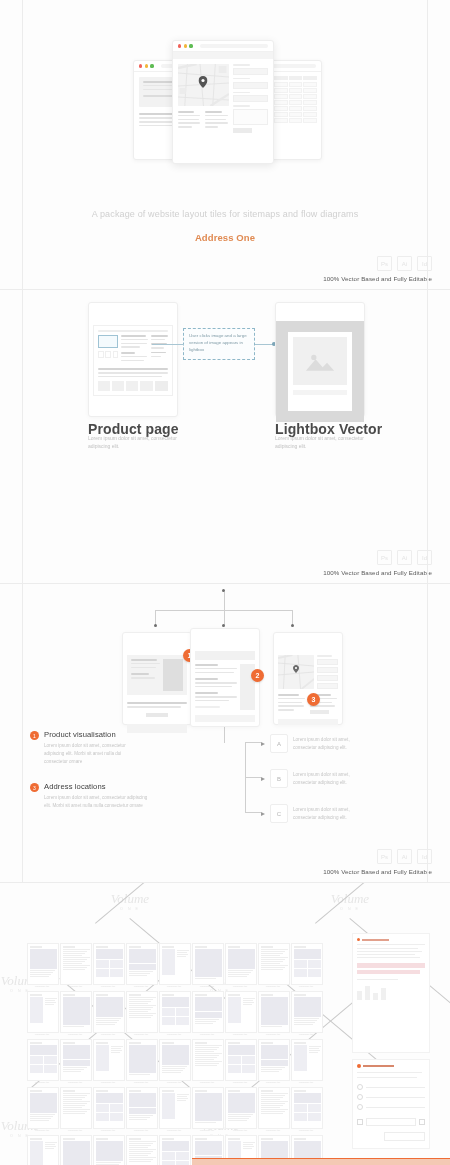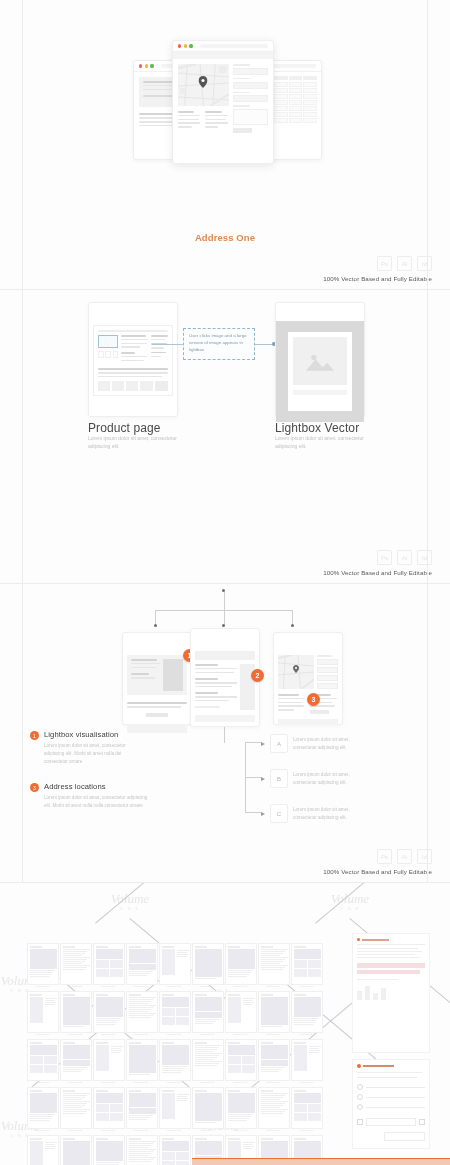--- a/index.html
+++ b/index.html
@@ -50,21 +50,21 @@
   #flow{height:294px;}
   .fwin{position:absolute;background:#ffffff;border:1px solid #eeeeee;border-radius:3px;box-shadow:0 1px 4px rgba(0,0,0,.04);}
   .fw-left{left:88px;top:12px;width:88px;height:113px;}
   .fw-right{left:275px;top:12px;width:88px;height:113px;}
 
   .callout{position:absolute;left:183px;top:38px;width:72px;height:32px;border:1px dashed #8fb8c9;background:#fbfdfe;box-sizing:border-box;padding:4px 5px;}
   .callout span{display:block;font-size:4.4px;line-height:1.55;color:#7e9aa6;}
   .conn{position:absolute;background:#a8c6d3;height:1px;}
   .conn-dot{position:absolute;width:3.6px;height:3.6px;border-radius:50%;background:#7fa8ba;}
 
-  .caption-t{position:absolute;font-size:12px;color:#4a4a4a;letter-spacing:.1px;}
+  .caption-t{position:absolute;font-size:14px;color:#4a4a4a;letter-spacing:.1px;font-weight:bold;}
   .caption-b{position:absolute;font-size:5px;color:#c2c2c2;line-height:1.6;width:95px;}
 
   
   #sitemap{height:299px;}
   .node{position:absolute;background:#ffffff;border:1px solid #efefef;border-radius:3px;box-shadow:0 1px 4px rgba(0,0,0,.04);}
   .n1{left:122px;top:48px;width:68px;height:91px;}
   .n2{left:190px;top:44px;width:68px;height:97px;}
   .n3{left:273px;top:48px;width:68px;height:91px;}
   .tline{position:absolute;background:#cfcfcf;}
   .tdot{position:absolute;width:3.4px;height:3.4px;border-radius:50%;background:#6e6e6e;}
@@ -226,20 +226,21 @@
             <div class="lline" style="width:50%;background:#ededed"></div>
             <div style="height:5px;background:#f5f5f5;border:1px solid #efefef;margin-bottom:3px"></div>
             <div class="lline" style="width:50%;background:#ededed"></div>
             <div style="height:14px;background:#fcfcfc;border:1px solid #efefef;margin-bottom:3px"></div>
             <div style="height:5px;width:55%;background:#ebebeb"></div>
           </div>
         </div>
       </div>
     </div>
 
+    <div class="hero-sub">A package of website layout tiles for sitemaps and flow diagrams</div>
     <div class="hero-vol">Address One</div>
 
     <div class="footer-strip">
       <div class="adobe-row">
         <span class="adobe-badge">Ps</span>
         <span class="adobe-badge">Ai</span>
         <span class="adobe-badge">Id</span>
       </div>
       <div class="vector-note">100% Vector Based and Fully Editable</div>
     </div>
@@ -457,21 +458,21 @@
             <div style="height:4px;width:70%;background:#ebebeb;margin-top:3px"></div>
           </div>
         </div>
         <div style="height:6px;background:#f4f4f4;margin-top:5px"></div>
       </div>
       <span class="numbadge" style="left:33px;top:60px">3</span>
     </div>
 
     <div class="legend-item" style="left:30px;top:146px;width:112px">
       <span class="lg-dot">1</span>
-      <div class="lg-title">Lightbox visualisation</div>
+      <div class="lg-title">Product visualisation</div>
       <div class="lg-body">Lorem ipsum dolor sit amet, consectetur adipiscing elit. Morbi sit amet nulla dui consectetur ornare</div>
     </div>
     <div class="legend-item" style="left:30px;top:198px;width:122px">
       <span class="lg-dot">3</span>
       <div class="lg-title">Address locations</div>
       <div class="lg-body">Lorem ipsum dolor sit amet, consectetur adipiscing elit. Morbi sit amet nulla nulla consectetur ornare</div>
     </div>
 
     <div class="tline" style="left:245px;top:158px;width:1px;height:70px"></div>
     <div class="tline" style="left:245px;top:158px;width:16px;height:1px"></div>

